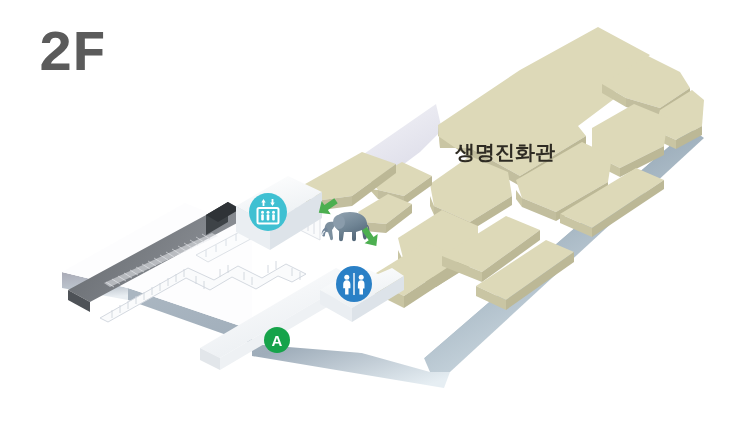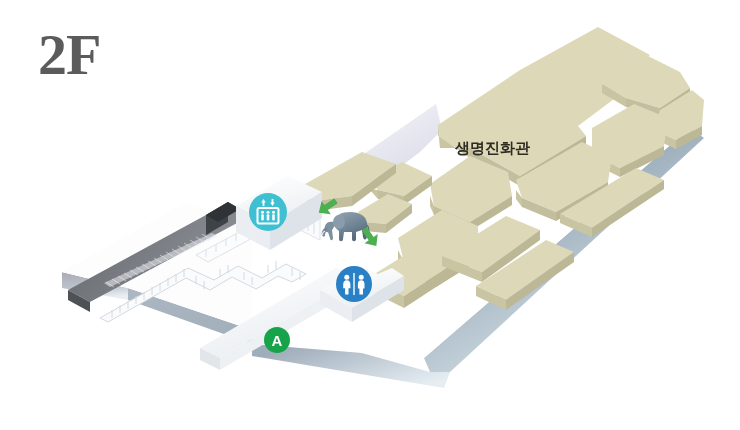--- a/index.html
+++ b/index.html
@@ -29,26 +29,26 @@
   }
   .floor-label {
     position: absolute;
     left: 38px;
     top: 26px;
     font-size: 58px;
     font-weight: bold;
     color: #5b5b5b;
     letter-spacing: -1px;
     line-height: 1;
-    font-family: Liberation Serif, serif;
+    font-family: Liberation Mono, monospace;
     user-select: none;
   }
   .hall-label {
     position: absolute;
-    font-size: 15px;
+    font-size: 20px;
     font-weight: bold;
     color: #2e2b23;
     white-space: nowrap;
     font-family: "Liberation Sans", "DejaVu Sans", sans-serif;
     user-select: none;
   }
   .poi {
     position: absolute;
     border-radius: 50%;
     display: flex;

